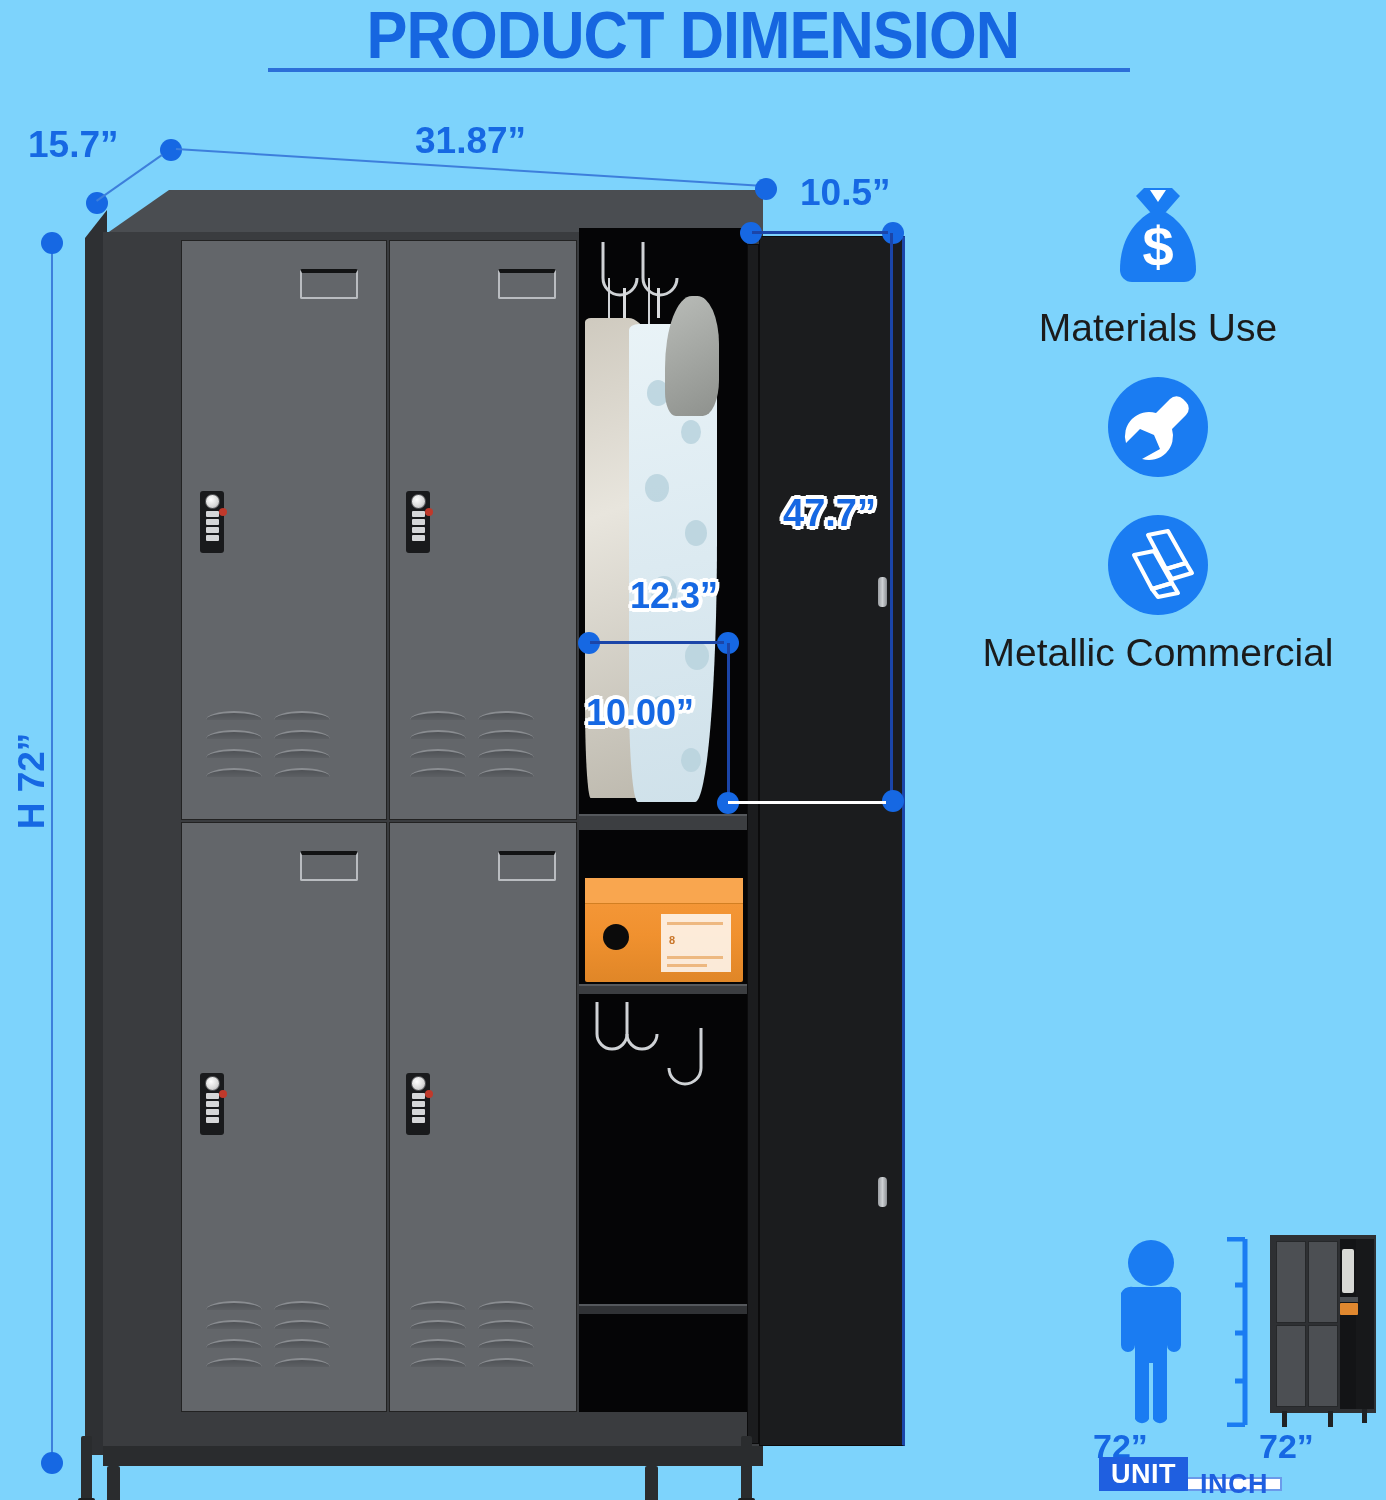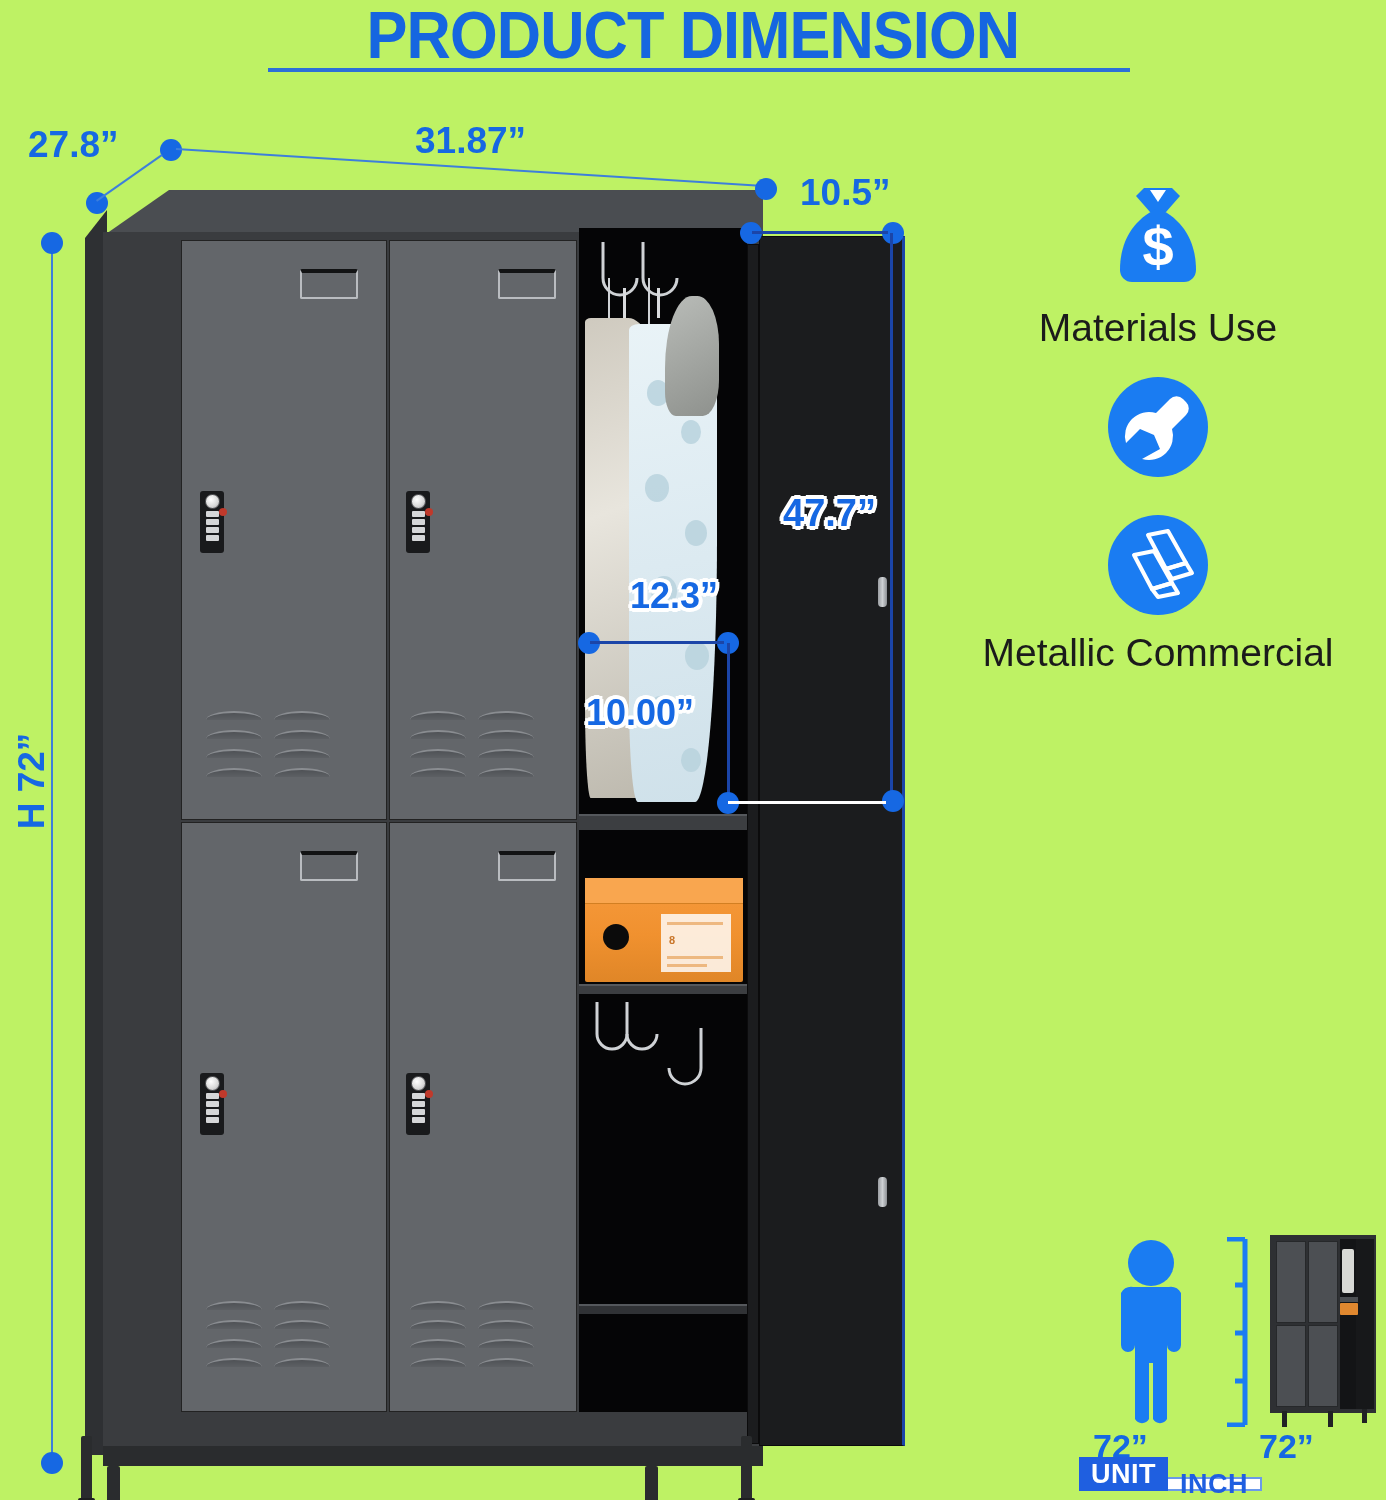--- a/index.html
+++ b/index.html
@@ -2,21 +2,21 @@
 <html><head>
 <meta charset="utf-8">
 <style>
   * { box-sizing: border-box; margin: 0; padding: 0; }
   html, body {
     width: 1386px; height: 1500px;
     background: #ffffff;
     font-family: "Liberation Sans", sans-serif;
     overflow: hidden;
   }
-  .page { position: relative; width: 1386px; height: 1500px; background:#bef264; }
+  .page { position: relative; width: 1386px; height: 1500px; background:#7dd3fc; }
 
   
   .title-wrap { position:absolute; left:0; top:2px; width:1386px; text-align:center; }
   .title {
     display:inline-block;
     font-family:"Liberation Sans Narrow","Liberation Sans",sans-serif;
     font-weight:bold; font-size:66px; letter-spacing:-1px;
     color:#1666e0; line-height:1.0;
     transform: scaleX(0.93); transform-origin: center;
   }
@@ -147,21 +147,21 @@
   .scale { position:absolute; left:1075px; top:1225px; width:300px; height:275px; }
   .person { position:absolute; left:20px; top:12px; }
   .ruler { position:absolute; left:148px; top:12px; }
   .mini { position:absolute; left:195px; top:10px; width:106px; height:200px; }
   .mini .mdoor { position:absolute; background:#4c4f53; border:1px solid #26282a; }
   .mini .mdark { position:absolute; background:#131416; }
   .scale-num {
     position:absolute; color:#1668e3; font-weight:bold; font-size:34px;
     font-family:"Liberation Sans",sans-serif;
   }
-  .unitbadge { position:absolute; left:4px; top:232px; display:flex; height:34px; }
+  .unitbadge { position:absolute; left:24px; top:232px; display:flex; height:34px; }
   .unitbadge .u {
     background:#1f5fe0; color:#fff; font-weight:bold; font-size:27px;
     padding:0 12px; display:flex; align-items:center; letter-spacing:.5px;
   }
   .unitbadge .i {
     background:#fff; color:#1f5fe0; font-weight:bold; font-size:27px;
     padding:0 12px; display:flex; align-items:center; letter-spacing:.5px;
     border:2px solid #6b9aea; border-left:none;margin-top:20px;
   }
 
@@ -359,21 +359,21 @@
     <div class="leg" style="left:22px; top:1286px; width:13px; height:100px;"></div>
 
     <div class="leg" style="left:560px; top:1286px; width:13px; height:100px;"></div>
 
     <div class="leg" style="left:-4px; top:1256px; width:11px; height:66px;"></div>
     <div class="leg-foot" style="left:-7px; top:1318px; width:17px; height:9px;"></div>
     <div class="leg" style="left:656px; top:1256px; width:11px; height:66px;"></div>
     <div class="leg-foot" style="left:653px; top:1318px; width:17px; height:9px;"></div>
   </div>
 
-  <div class="dim" style="left:28px; top:126px; font-size:37px;">27.8”</div>
+  <div class="dim" style="left:28px; top:126px; font-size:37px;">15.7”</div>
   <div class="dot" style="left:160px; top:139px; width:22px; height:22px;"></div>
   <div class="dot" style="left:86px; top:192px; width:22px; height:22px;"></div>
   <div class="lineseg" style="left:96px; top:200px; width:80px; height:2px; transform:rotate(-35deg);"></div>
 
   <div class="dim" style="left:415px; top:122px; font-size:37px;">31.87”</div>
   <div class="lineseg" style="left:176px; top:148px; width:597px; height:2px; transform:rotate(3.6deg);"></div>
   <div class="dot" style="left:755px; top:178px; width:22px; height:22px;"></div>
 
   <div class="dim" style="left:800px; top:174px; font-size:37px;">10.5”</div>
   <div class="dot" style="left:740px; top:222px; width:22px; height:22px;"></div>

